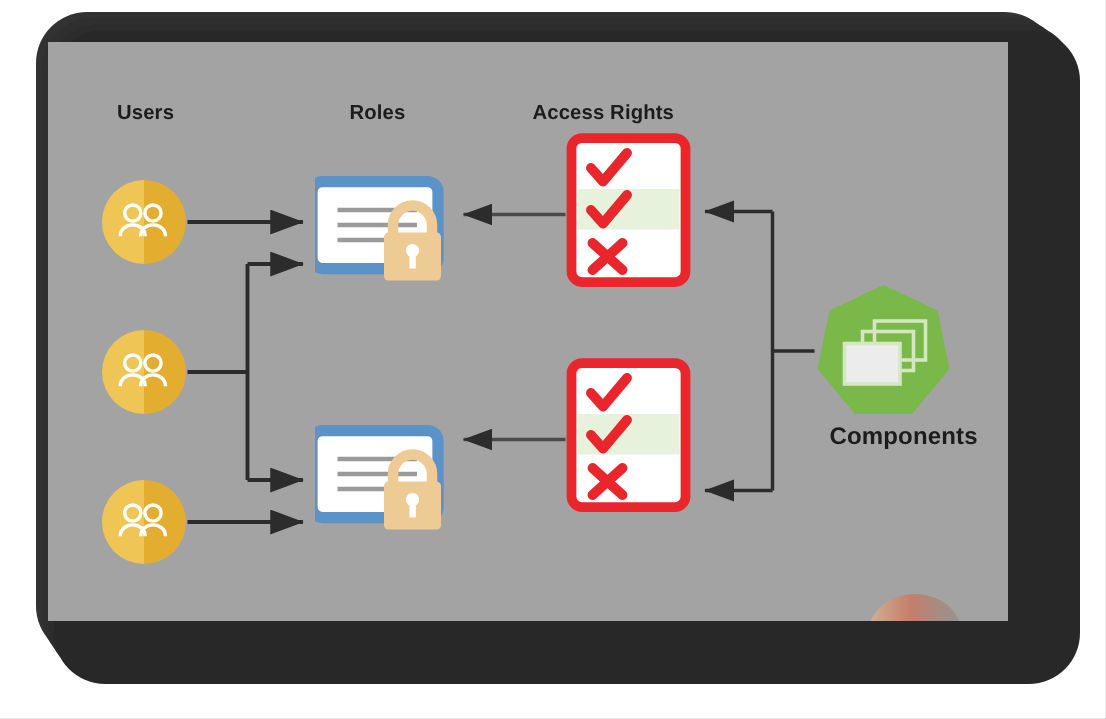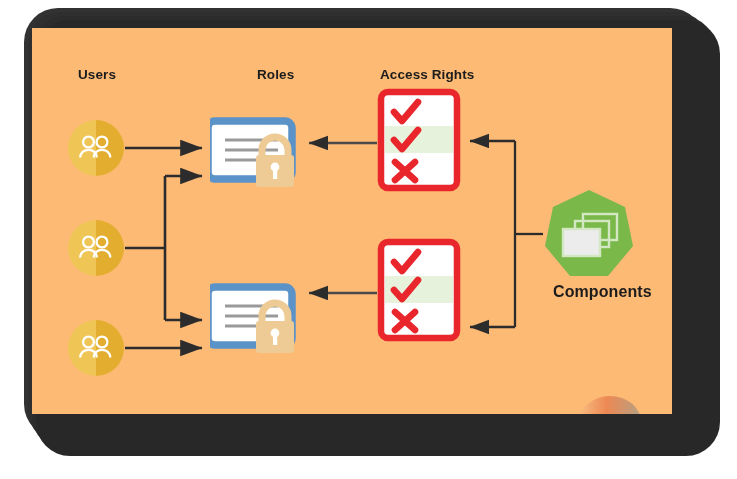--- a/index.html
+++ b/index.html
@@ -26,36 +26,36 @@
   .bezel.l3 { left: 32px; top: 16px; width: 684px; height: 434px; background:#2c2c2c; }
   .bezel.l4 { left: 36px; top: 20px; width: 684px; height: 436px; background:#282828; }
 
   
   .canvas {
     position: absolute;
     left: 32px;
     top: 28px;
     width: 640px;
     height: 386px;
-    background: #fdba74;
+    background: #a3a3a3;
     overflow: hidden;
   }
 
   
   .col-label {
     position: absolute;
     font-size: 13.5px;
     font-weight: bold;
     color: #1c1c1c;
     white-space: nowrap;
     letter-spacing: .1px;
   }
   .lbl-users  { left: 46px;  top: 39px; }
-  .lbl-roles  { left: 201px; top: 39px; margin-left: 24px; }
-  .lbl-rights { left: 348px; top: 39px; }
+  .lbl-roles  { left: 201px; top: 39px; }
+  .lbl-rights { left: 323px; top: 39px; }
   .lbl-comp   { left: 521px; top: 255px; font-size: 16px; }
 
   
   .user {
     position: absolute;
     width: 56px;
     height: 56px;
     border-radius: 50%;
     background: linear-gradient(to right, #efc556 0%, #efc556 50%, #e3ad30 50%, #e3ad30 100%);
   }

